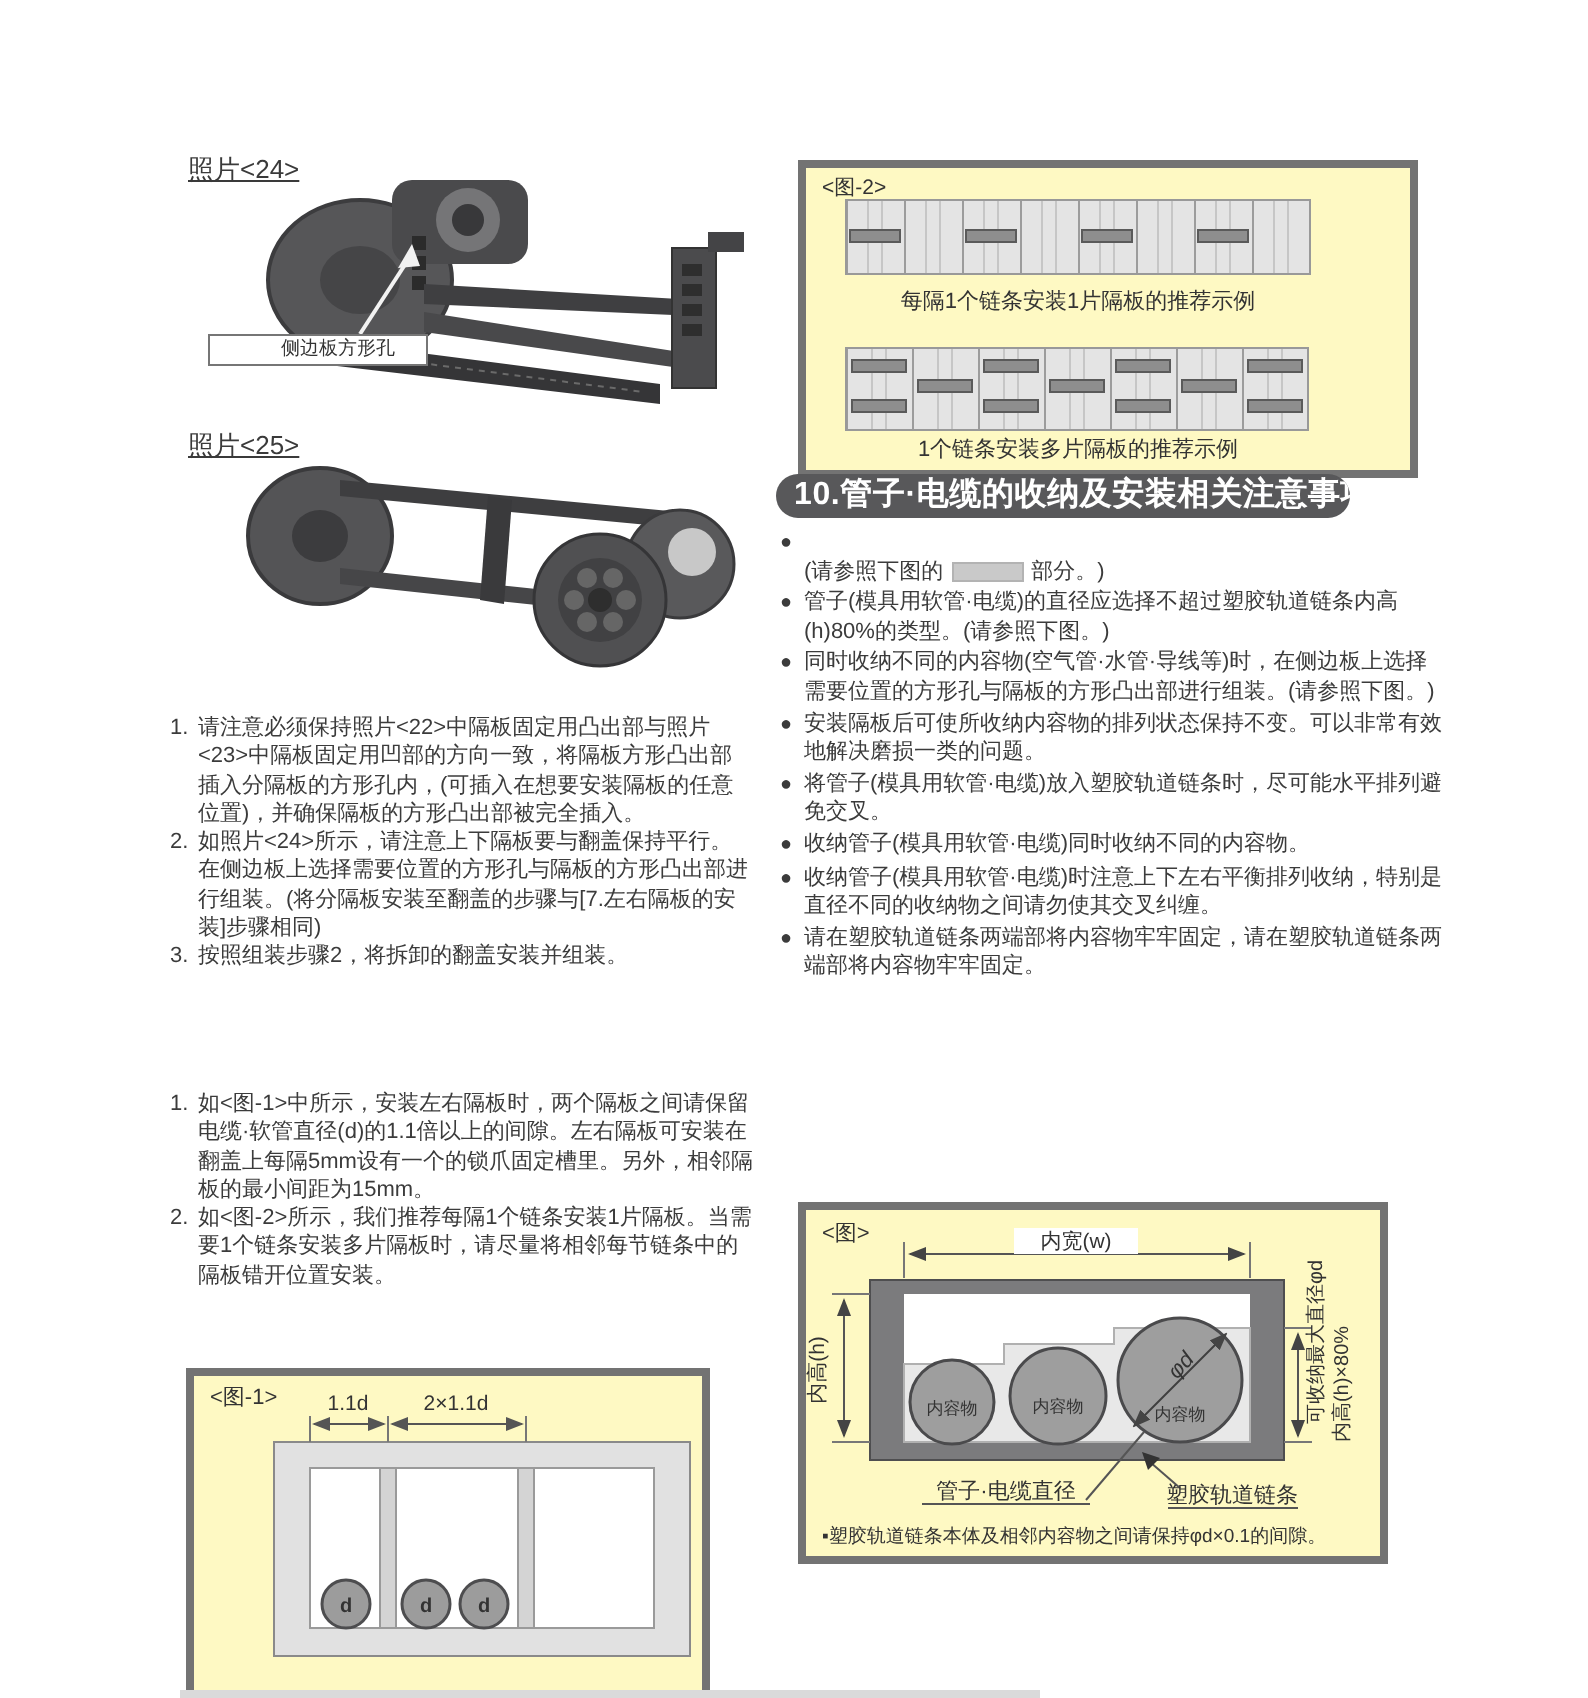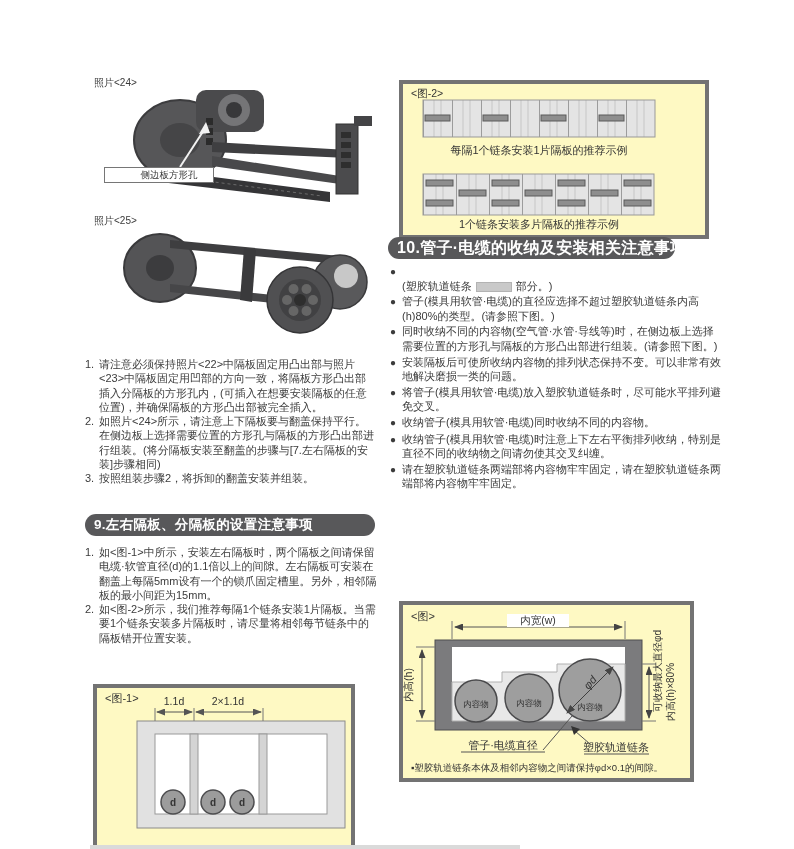--- a/index.html
+++ b/index.html
@@ -1,18 +1,18 @@
 <!DOCTYPE html>
 <html><head>
 <meta charset="utf-8">
 <style>
   html,body{margin:0;padding:0;background:#ffffff;}
   .page{position:relative;width:794px;height:849px;background:#ffffff;overflow:hidden;
         font-family:"Liberation Sans","DejaVu Sans",sans-serif;color:#3b3b3b;}
-  .lbl{position:absolute;font-size:10px;color:#3a3a3a;white-space:nowrap;}
+  .lbl{position:absolute;font-size:13px;color:#3a3a3a;white-space:nowrap;text-decoration:underline;}
   .photo{position:absolute;}
   .callout{position:absolute;width:88px;height:14px;line-height:14px;text-align:center;
            font-size:9.5px;background:#ffffff;border:1px solid #767676;color:#333;z-index:2;}
   .steps{position:absolute;font-size:11px;line-height:14.3px;color:#3b3b3b;}
   .step{display:flex;}
   .step .num{width:14px;flex:none;}
   .step .stx{flex:1;}
   .sechdr{position:absolute;height:22px;line-height:22px;background:#58585a;color:#ffffff;
           font-weight:bold;font-size:13.5px;border-radius:11px;padding-left:9px;
           box-sizing:border-box;letter-spacing:0.3px;white-space:nowrap;overflow:hidden;}
@@ -85,21 +85,20 @@
     <div class="step">
       <span class="num">2.</span>
       <span class="stx">如照片&lt;24&gt;所示，请注意上下隔板要与翻盖保持平行。在侧边板上选择需要位置的方形孔与隔板的方形凸出部进行组装。(将分隔板安装至翻盖的步骤与[7.左右隔板的安装]步骤相同)</span>
     </div>
     <div class="step">
       <span class="num">3.</span>
       <span class="stx">按照组装步骤2，将拆卸的翻盖安装并组装。</span>
     </div>
   </div>
 
-  <div class="sechdr" style="left:85px;top:514px;width:290px;">9.左右隔板、分隔板的设置注意事项</div>
 
   <div class="steps" style="left:85px;top:545px;width:292px;">
     <div class="step">
       <span class="num">1.</span>
       <span class="stx">如&lt;图-1&gt;中所示，安装左右隔板时，两个隔板之间请保留电缆·软管直径(d)的1.1倍以上的间隙。左右隔板可安装在翻盖上每隔5mm设有一个的锁爪固定槽里。另外，相邻隔板的最小间距为15mm。</span>
     </div>
     <div class="step">
       <span class="num">2.</span>
       <span class="stx">如&lt;图-2&gt;所示，我们推荐每隔1个链条安装1片隔板。当需要1个链条安装多片隔板时，请尽量将相邻每节链条中的隔板错开位置安装。</span>
     </div>
@@ -176,21 +175,21 @@
     </svg>
   </div>
 
   <div class="sechdr" style="left:388px;top:237px;width:287px;font-size:16px;">10.管子·电缆的收纳及安装相关注意事项</div>
 
   <div class="bullets" style="left:390px;top:264px;width:332px;">
     <div class="bul">
       <span class="bm">●</span>
       <span class="btx">
         <br>
-        <span>(塑胶轨道链条</span><span class="swatch"></span><span>部分。)</span>
+        <span>(请参照下图的</span><span class="swatch"></span><span>部分。)</span>
       </span>
     </div>
     <div class="bul">
       <span class="bm">●</span>
       <span class="btx">管子(模具用软管·电缆)的直径应选择不超过塑胶轨道链条内高(h)80%的类型。(请参照下图。)</span>
     </div>
     <div class="bul">
       <span class="bm">●</span>
       <span class="btx">同时收纳不同的内容物(空气管·水管·导线等)时，在侧边板上选择需要位置的方形孔与隔板的方形凸出部进行组装。(请参照下图。)</span>
     </div>

